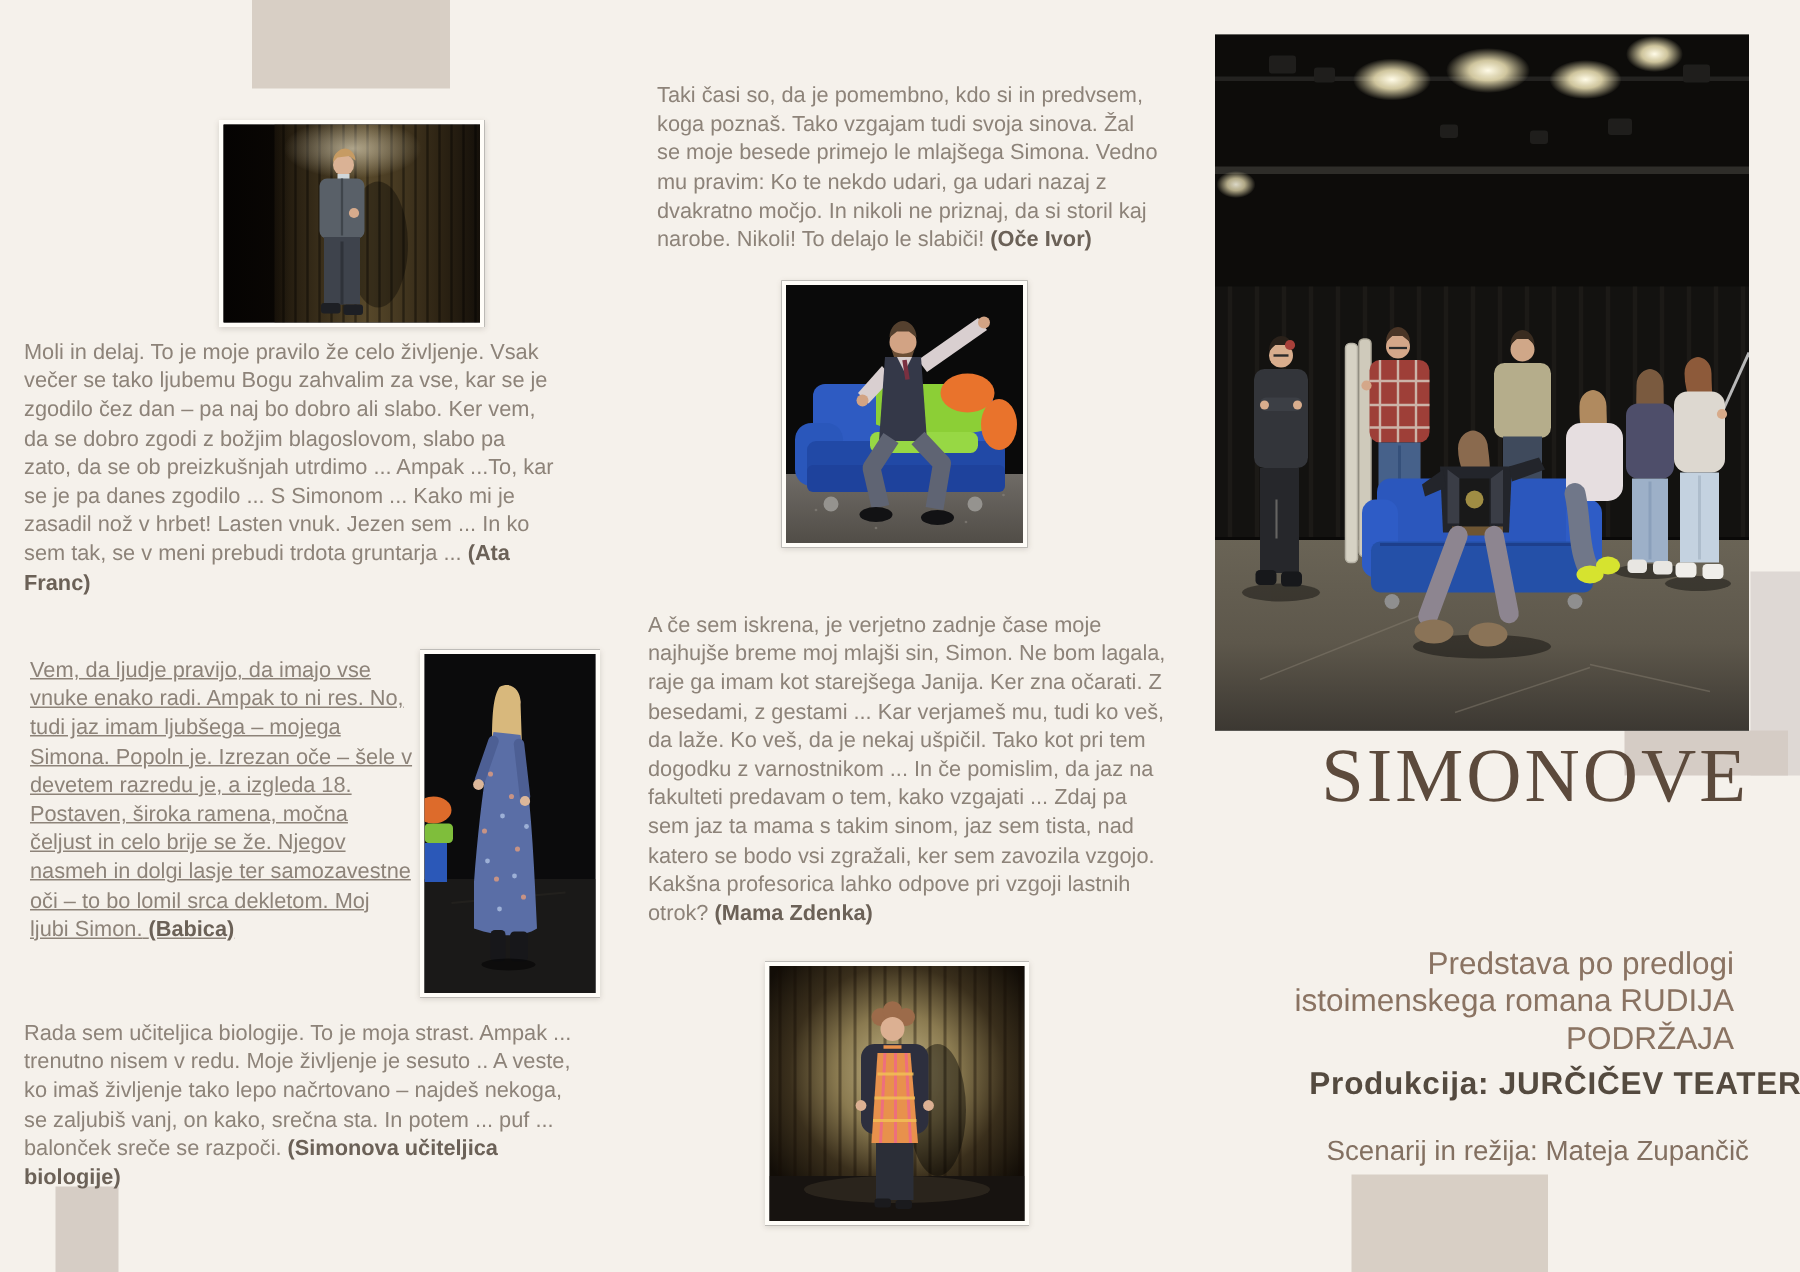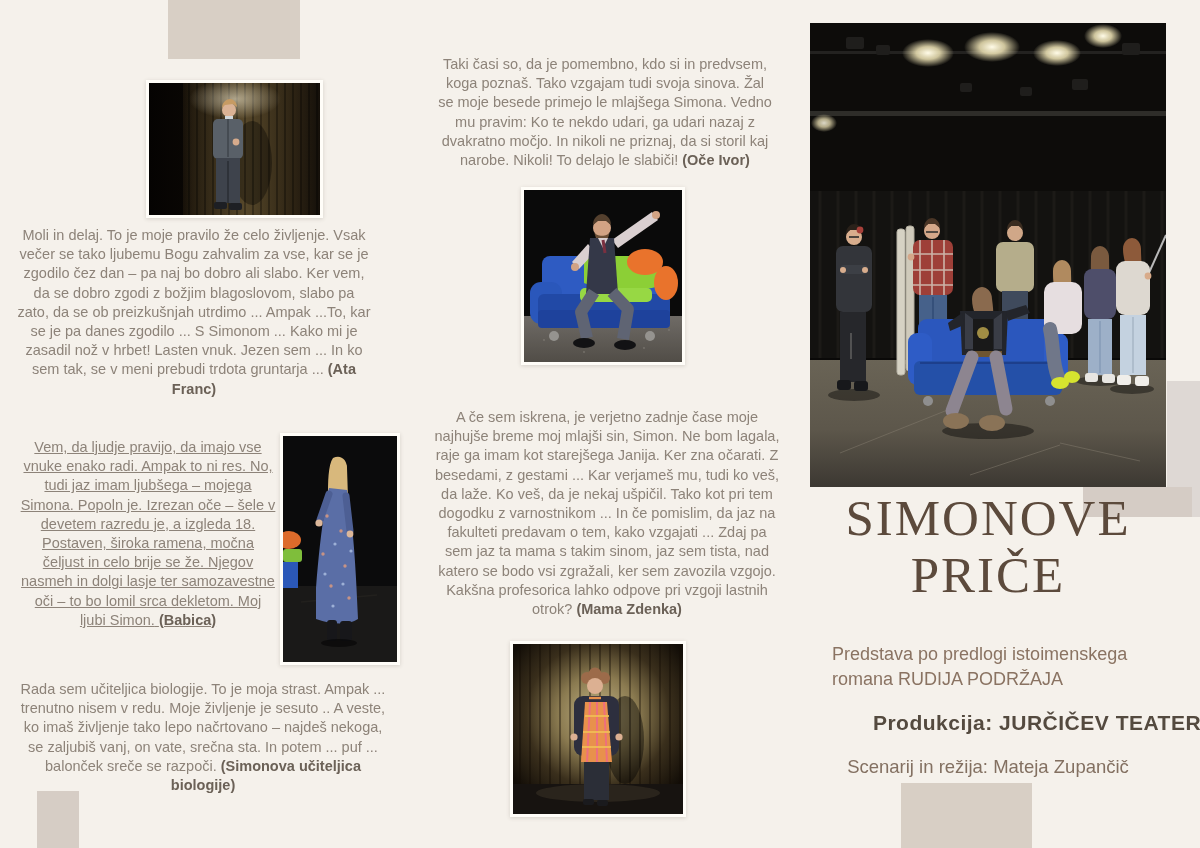--- a/index.html
+++ b/index.html
@@ -5,45 +5,45 @@
   html,body{margin:0;padding:0;background:#e9e5df;}
   .page{position:relative;width:1200px;height:848px;background:#f5f1eb;overflow:hidden;
         font-family:"Liberation Sans",sans-serif;}
   .decor{position:absolute;}
   .d1{left:168px;top:0;width:132px;height:59px;background:#d8cfc5;}
   .d2{left:37px;top:791px;width:42px;height:57px;background:#d6cdc5;}
   .d3{left:1083px;top:487px;width:109px;height:30px;background:#d5ccc5;}
   .d4{left:1167px;top:381px;width:33px;height:136px;background:#ded8d4;}
   .d5{left:901px;top:783px;width:131px;height:65px;background:#d9d0c7;}
 
-  .quote{position:absolute;text-align:center;color:#8d8379;font-size:14.5px;line-height:19.2px;margin:0;}
+  .quote{position:absolute;text-align:left;color:#8d8379;font-size:14.5px;line-height:19.2px;margin:0;}
   .quote strong{color:#6b6157;}
   .q1{left:16px;top:226px;width:356px;}
   .q2{left:20px;top:438px;width:256px;text-decoration:underline;}
   .q3{left:16px;top:680px;width:374px;}
   .q4{left:438px;top:55px;width:334px;}
   .q5{left:432px;top:408px;width:350px;}
 
   .photo{position:absolute;margin:0;border:3px solid #fffdf8;box-shadow:0 1px 4px rgba(90,80,70,.2);
          background:#111;line-height:0;}
   .photo svg{display:block;}
   .pA{left:146px;top:80px;}
   .pB{left:280px;top:433px;}
   .pC{left:521px;top:187px;}
   .pD{left:510px;top:641px;}
   .pE{left:810px;top:23px;border:none;box-shadow:none;}
 
-  .title{position:absolute;left:810px;top:490px;width:356px;text-align:center;margin:0;
+  .title{position:absolute;left:810px;top:490px;width:356px;text-align:right;margin:0;
          font-family:"Liberation Serif",serif;font-weight:400;font-size:51px;line-height:57px;
          letter-spacing:2px;color:#5c4a3c;}
-  .subtitle{position:absolute;left:820px;top:630px;width:336px;text-align:left;margin:12px;
-            font-size:18px;line-height:25px;color:#8a7362;}
+  .subtitle{position:absolute;left:820px;top:630px;width:336px;text-align:right;margin:0;
+            font-size:21px;line-height:25px;color:#8a7362;}
   .production{position:absolute;left:849px;top:701px;width:356px;text-align:center;margin:10px;
               font-size:21px;font-weight:bold;color:#544a3f;letter-spacing:.5px;}
-  .credits{position:absolute;left:810px;top:756px;width:356px;text-align:center;margin:0;
+  .credits{position:absolute;left:810px;top:756px;width:356px;text-align:right;margin:0;
            font-size:18.5px;color:#837061;}
 </style>
 </head>
 <body>
 
 <div class="page" style="background: rgb(245, 241, 235);">
 
   <div class="decor d1" style="background: rgb(216, 207, 197);"></div>
   <div class="decor d4" style="background: rgb(222, 216, 212);"></div>
   <div class="decor d3"></div>
@@ -126,21 +126,21 @@
           <circle cx="50" cy="170" r="1.6"></circle>
             <circle cx="68" cy="115" r="1.6"></circle>
         </g>
         <rect x="44" y="184" width="10" height="21" rx="3" fill="#17171a"></rect>
         <rect x="57" y="185" width="12" height="20" rx="3" fill="#17171a"></rect>
         <ellipse cx="56" cy="207" rx="18" ry="4" fill="#000" opacity="0.5"></ellipse>
       </g>
     </svg>
   </figure>
 
-  <p class="quote q3"><span>Rada sem učiteljica biologije. To je moja strast. Ampak ... trenutno nisem v redu. Moje življenje je sesuto .. A veste, ko imaš življenje tako lepo načrtovano – najdeš nekoga, se zaljubiš vanj, on vate, srečna sta. In potem ... puf ... balonček sreče se razpoči.</span> <strong>(Simonova učiteljica biologije)</strong></p>
+  <p class="quote q3"><span>Rada sem učiteljica biologije. To je moja strast. Ampak ... trenutno nisem v redu. Moje življenje je sesuto .. A veste, ko imaš življenje tako lepo načrtovano – najdeš nekoga, se zaljubiš vanj, on kako, srečna sta. In potem ... puf ... balonček sreče se razpoči.</span> <strong>(Simonova učiteljica biologije)</strong></p>
 
   <p class="quote q4"><span>Taki časi so, da je pomembno, kdo si in predvsem, koga poznaš. Tako vzgajam tudi svoja sinova. Žal se moje besede primejo le mlajšega Simona. Vedno mu pravim: Ko te nekdo udari, ga udari nazaj z dvakratno močjo. In nikoli ne priznaj, da si storil kaj narobe. Nikoli! To delajo le slabiči!</span> <strong>(Oče Ivor)</strong></p>
 
   <figure class="photo pC" aria-label="Igralec z brado sedi na modrem kavču z iztegnjeno roko">
     <svg width="158" height="172" viewBox="0 0 158 172" aria-hidden="true">
       <defs>
         <linearGradient id="floorC" x1="0" y1="0" x2="0" y2="1">
           <stop offset="0" stop-color="#6f6b66"></stop>
             <stop offset="1" stop-color="#514d47"></stop>
         </linearGradient>
@@ -366,21 +366,21 @@
         <path d="M243 248c0-8 6-11 9-11s9 3 9 11c0 8 1 14-1 20l-14-1c-3-6-3-12-3-19z" fill="#b08a5f"></path>
         <rect x="234" y="259" width="38" height="52" rx="10" fill="#e6dee0"></rect>
         <path d="M240 306c4 18 2 34 8 48" stroke="#707789" stroke-width="14" stroke-linecap="round"></path>
         <ellipse cx="250" cy="360" rx="9" ry="6" fill="#d6e32f"></ellipse>
         <ellipse cx="262" cy="354" rx="8" ry="6" fill="#d6e32f"></ellipse>
       </g>
     </svg>
   </figure>
 
   <h1 class="title" style="color: rgb(92, 74, 60);"><span>SIMONOVE</span><br>
-      <span>PRIČE</span></h1>
+      </h1>
 
   <p class="subtitle" style="color: rgb(138, 115, 98);">Predstava po predlogi istoimenskega romana RUDIJA PODRŽAJA</p>
 
   <p class="production" style="color: rgb(84, 74, 63);">Produkcija: JURČIČEV TEATER</p>
 
   <p class="credits" style="color: rgb(131, 112, 97);">Scenarij in režija: Mateja Zupančič</p>
 
 </div>
 
 </body></html>

